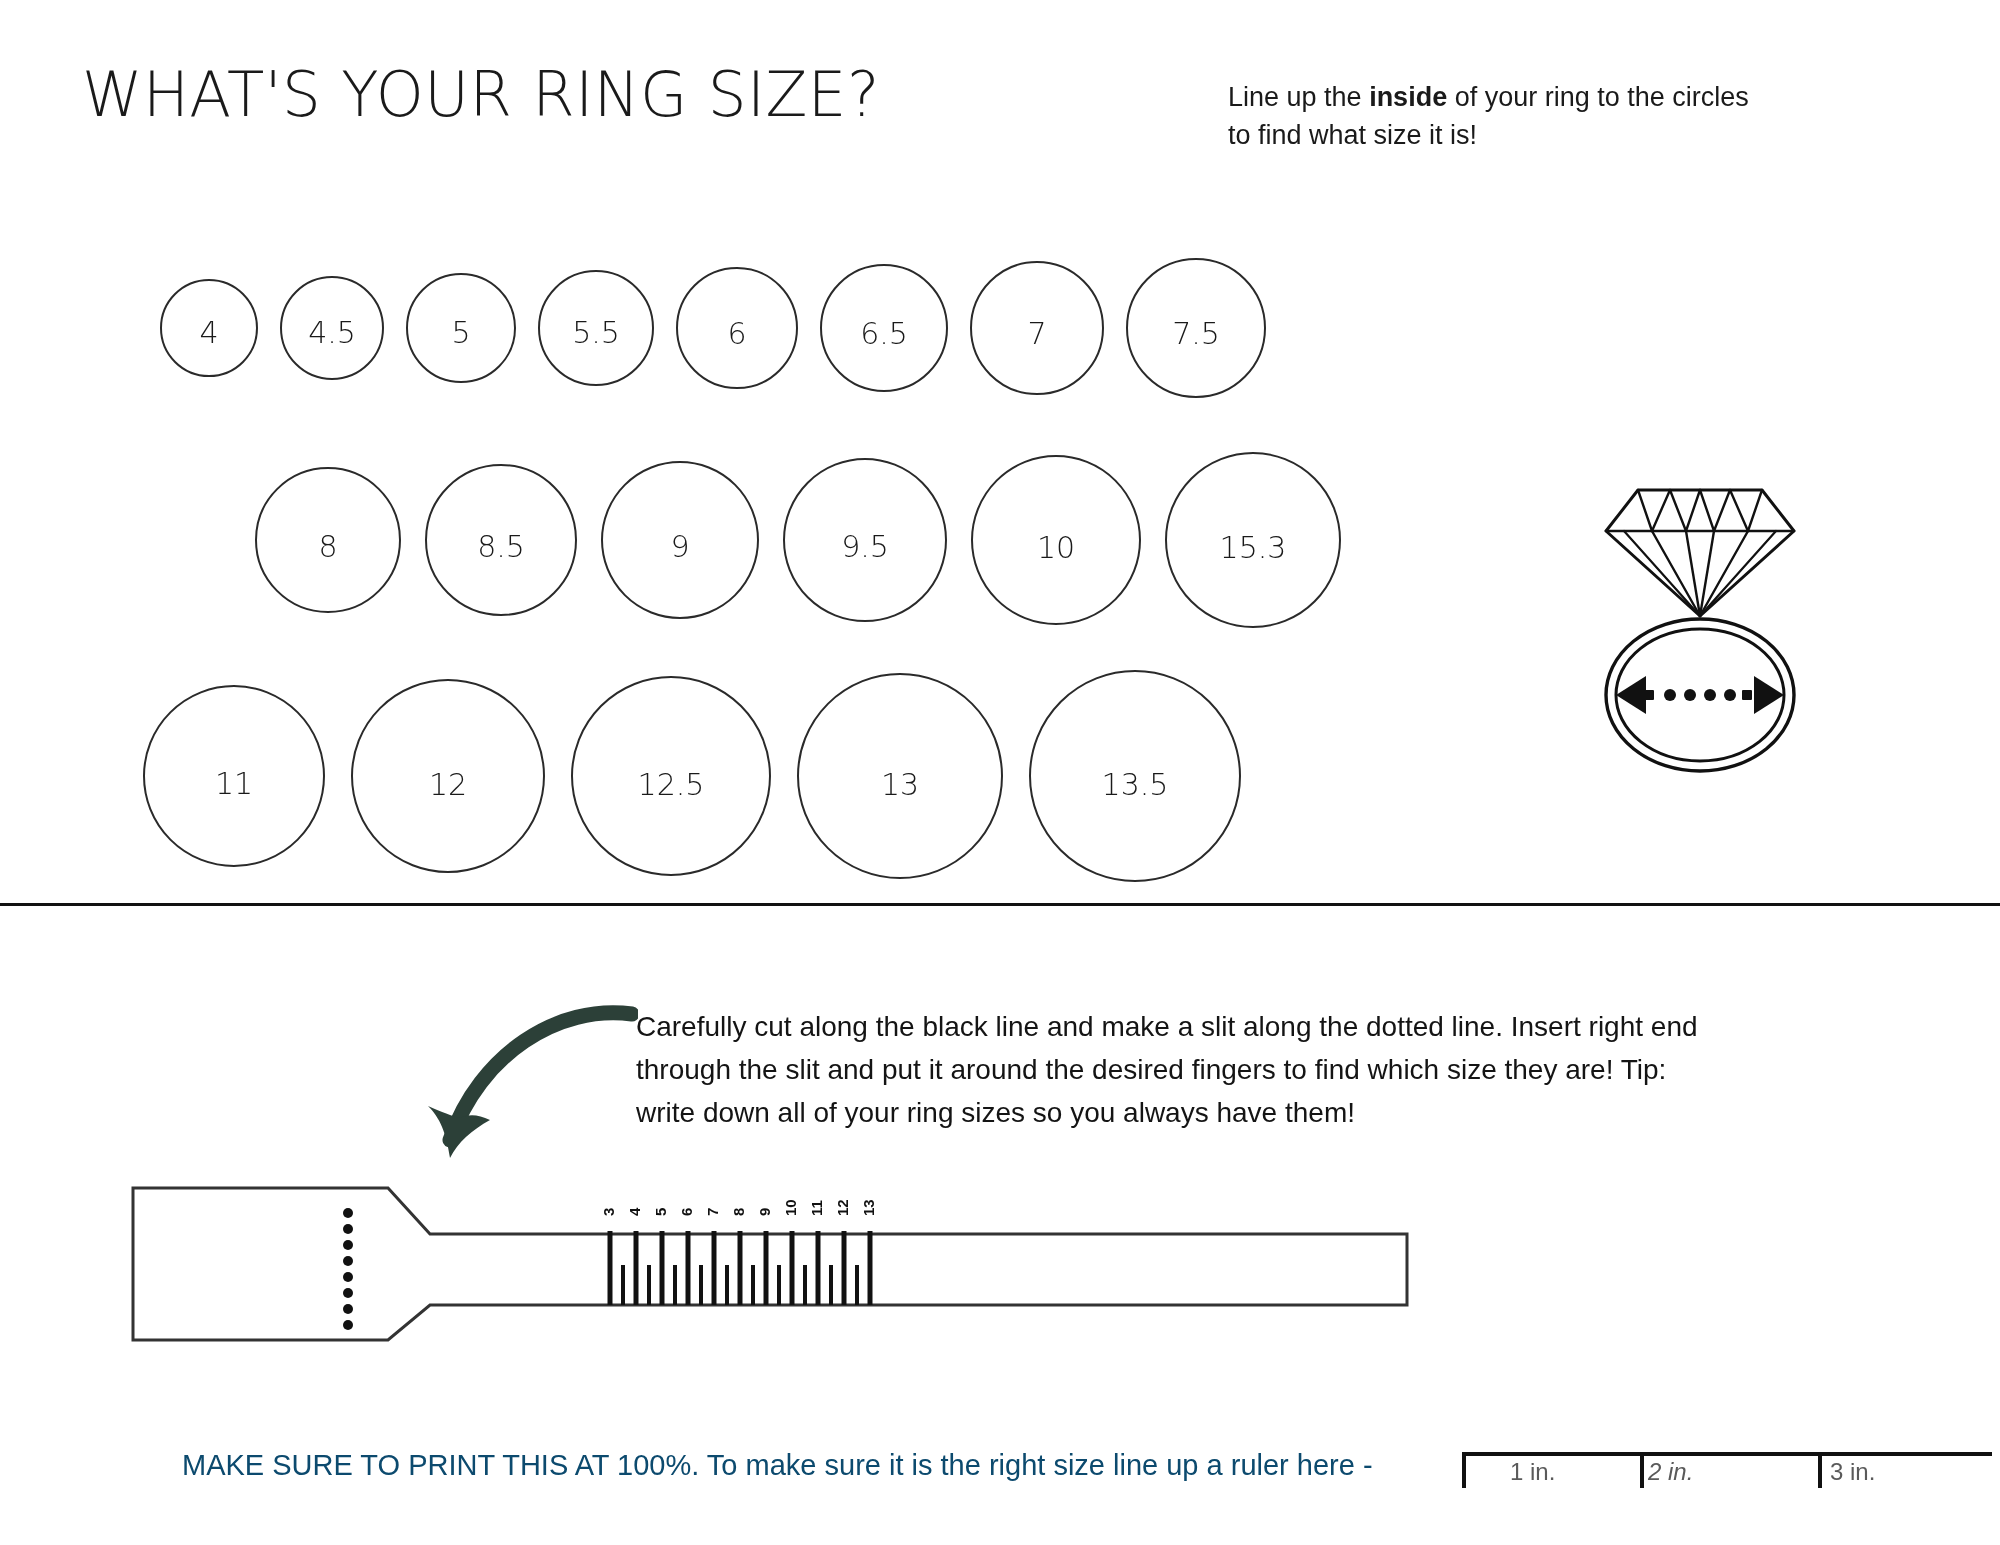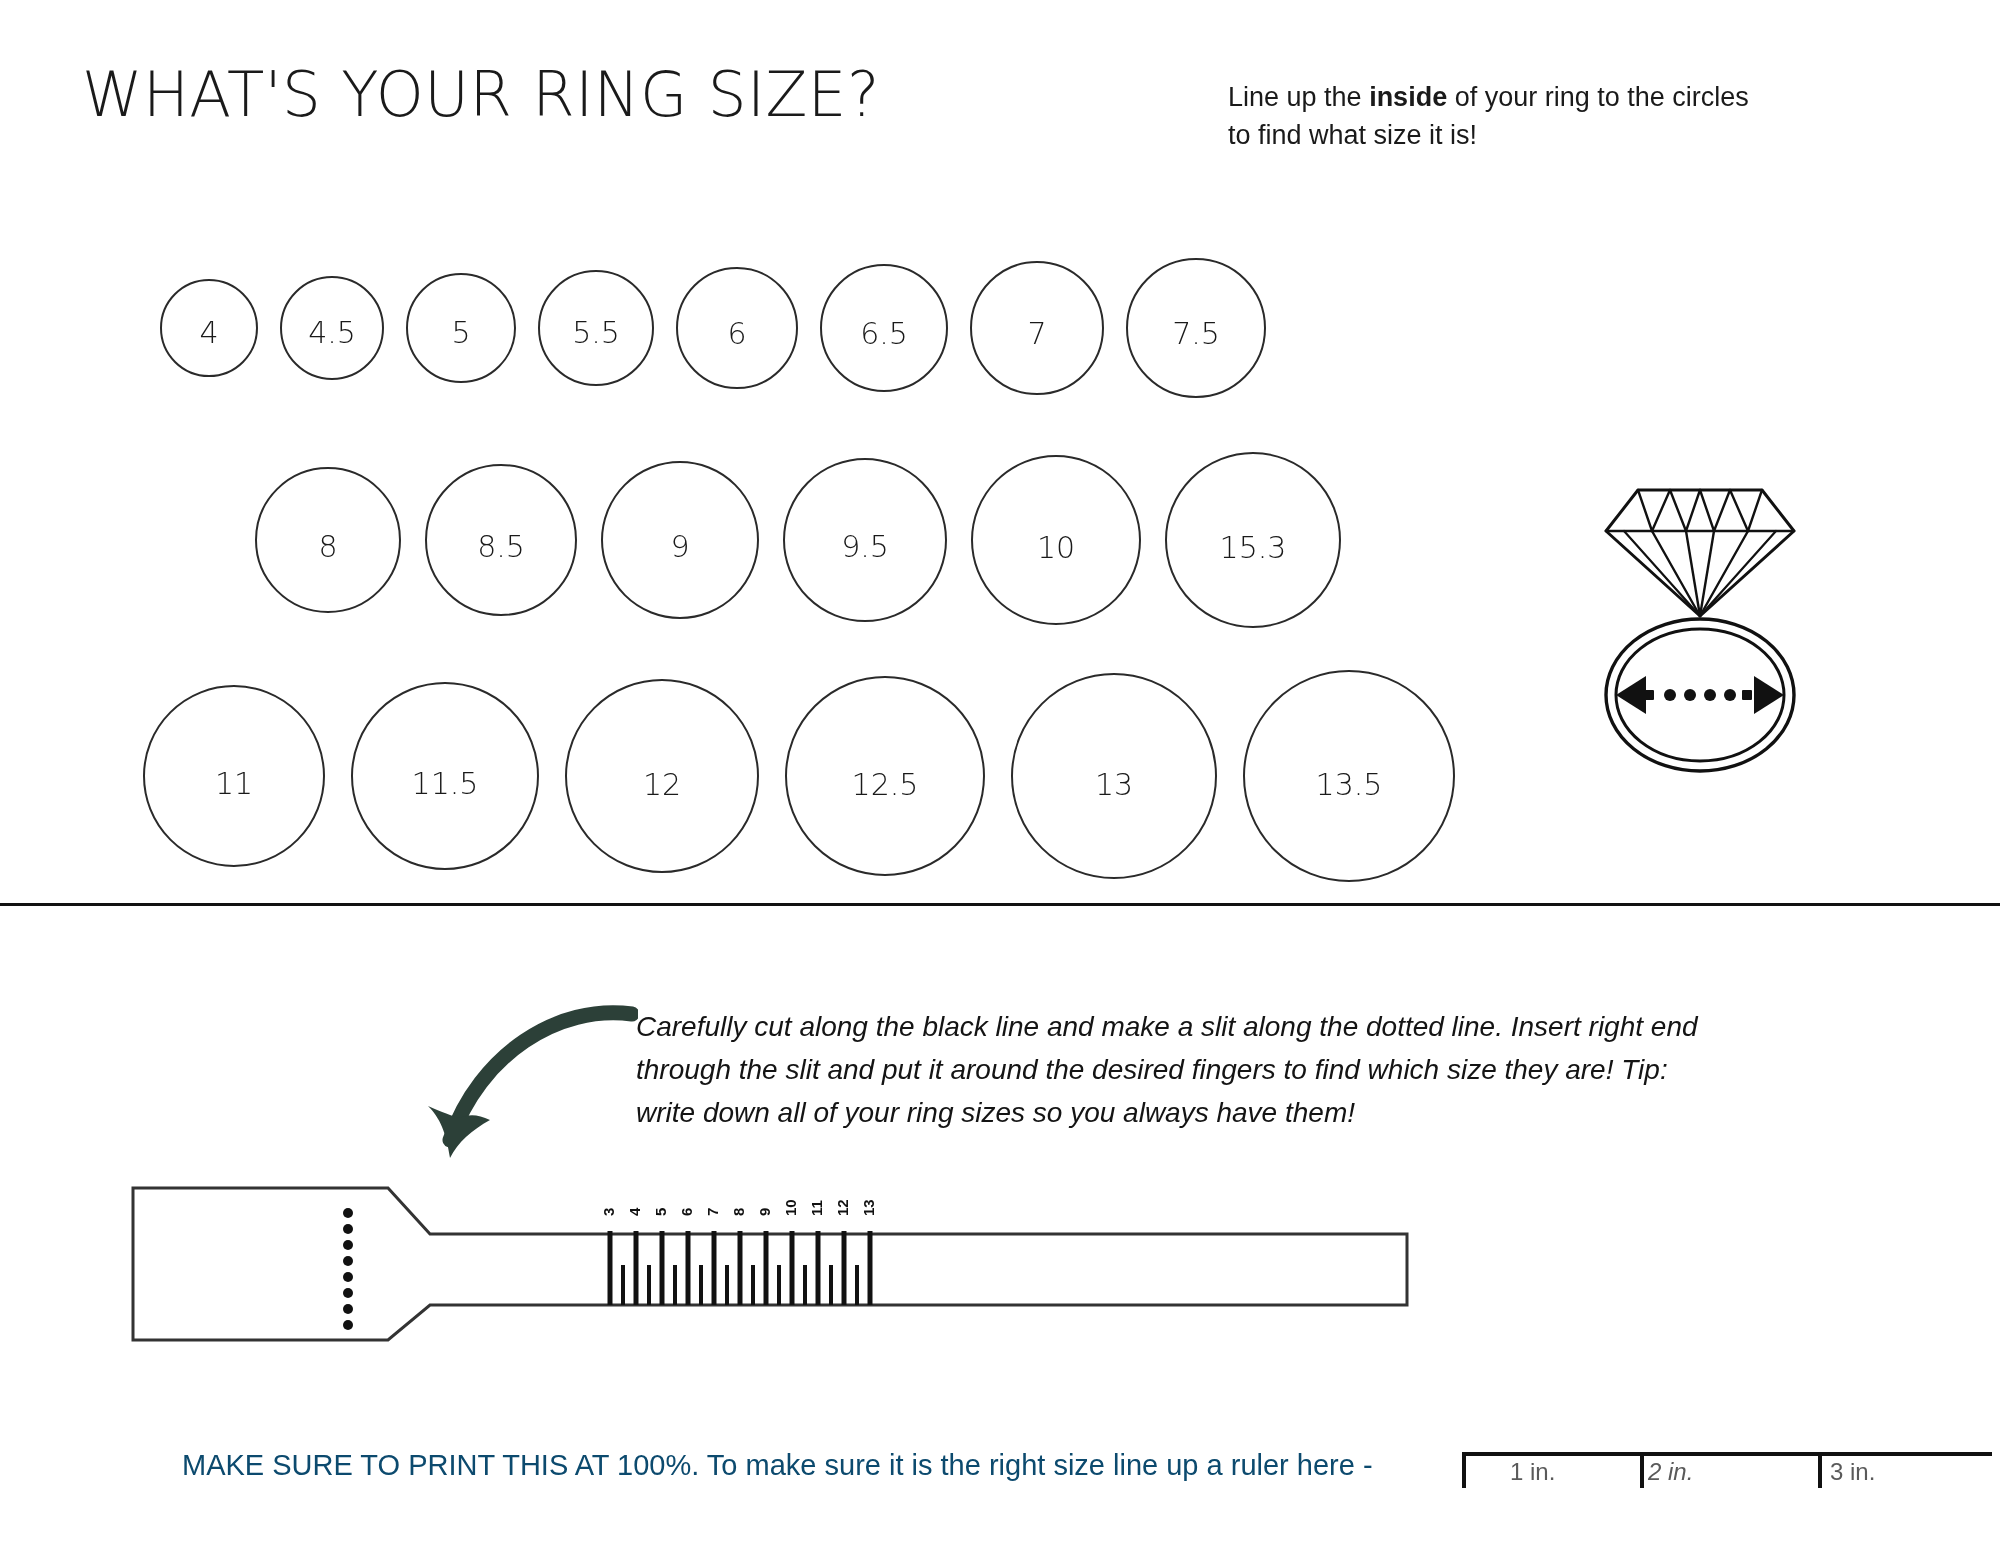--- a/index.html
+++ b/index.html
@@ -62,21 +62,21 @@
   }
 
   
   .curved-arrow {
     position: absolute; left: 408px; top: 992px;
     width: 230px; height: 190px;
   }
   .cut-instructions {
     position: absolute; left: 636px; top: 1006px;
     width: 1090px;
-    font-size: 28px; line-height: 1.53; color: #141414; font-style: italic;
+    font-size: 28px; line-height: 1.53; color: #141414;
   }
 
   
   .sizer-strip {
     position: absolute; left: 130px; top: 1185px;
     width: 1420px; height: 160px;
   }
   .tick-labels {
     position: absolute; left: 0; top: 0;
     width: 1420px; height: 160px;
@@ -169,23 +169,20 @@
       <div class="size-circle" style="width: 170px; height: 170px;">
         <span class="lbl">10</span>
       </div>
       <div class="size-circle" style="width: 176px; height: 176px;">
         <span class="lbl">15.3</span>
       </div>
     </div>
   <div class="circle-row" id="row-3" style="gap: 26px;">
       <div class="size-circle" style="width: 182px; height: 182px;">
         <span class="lbl">11</span>
-      </div>
-      <div class="size-circle" style="width: 188px; height: 188px;">
-        <span class="lbl">11.5</span>
       </div>
       <div class="size-circle" style="width: 194px; height: 194px;">
         <span class="lbl">12</span>
       </div>
       <div class="size-circle" style="width: 200px; height: 200px;">
         <span class="lbl">12.5</span>
       </div>
       <div class="size-circle" style="width: 206px; height: 206px;">
         <span class="lbl">13</span>
       </div>

